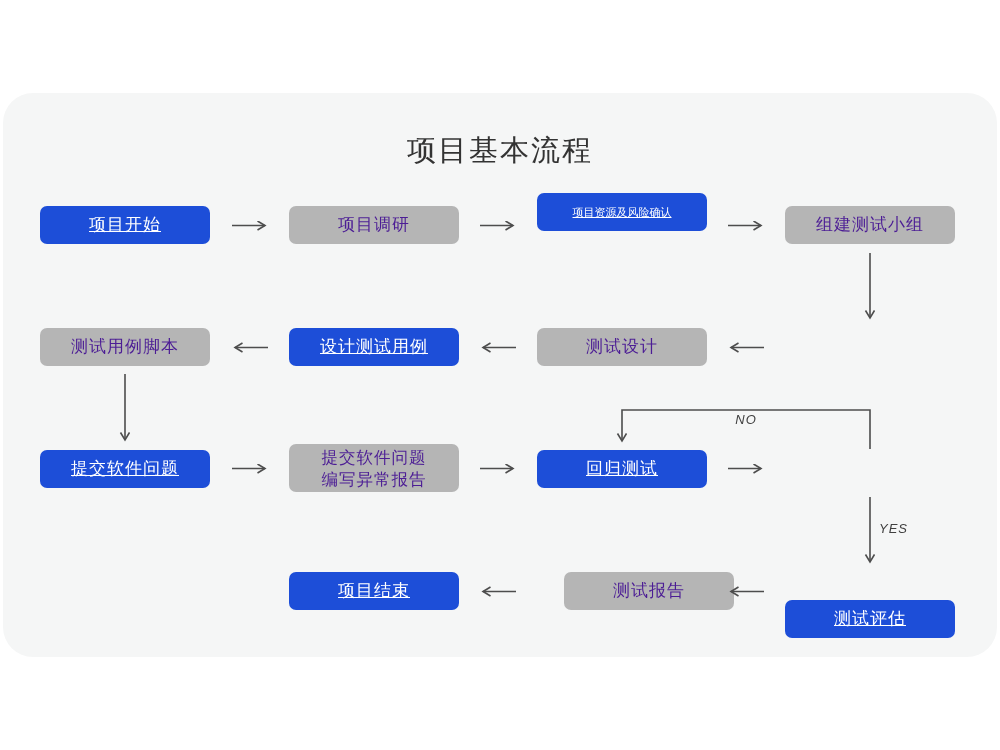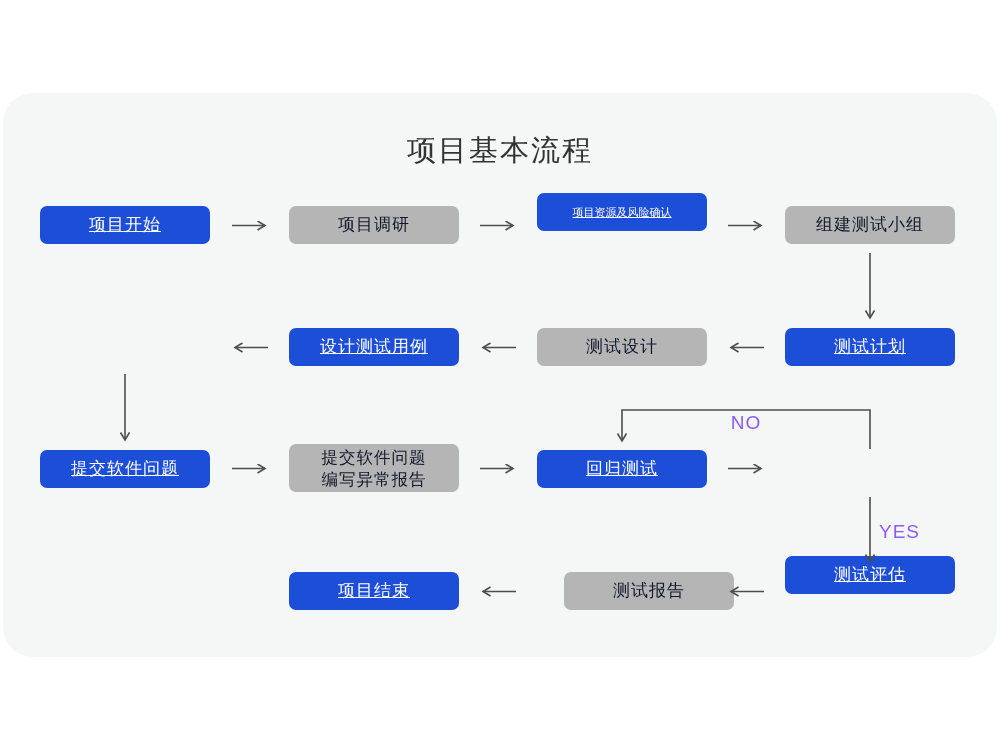--- a/index.html
+++ b/index.html
@@ -7,32 +7,32 @@
        font-family:"Liberation Sans","DejaVu Sans",sans-serif;}
   #stage{position:absolute;left:0;top:0;width:1000px;height:750px;}
   .card{position:absolute;left:3px;top:93px;width:994px;height:564px;
         background:#f5f6f6;border-radius:30px;}
   .title{position:absolute;left:0;top:131px;width:1000px;text-align:center;
          font-size:29px;font-weight:500;color:#333333;letter-spacing:2px;}
   .node{position:absolute;width:170px;height:38px;border-radius:7px;
         display:flex;flex-direction:column;align-items:center;justify-content:center;
         font-size:17px;letter-spacing:1px;line-height:22px;box-sizing:border-box;}
   .purple{background:#1d4ed8;color:#ffffff;text-decoration:underline;}
-  .gray{background:#b5b5b5;color:#0f172a;}
+  .gray{background:#b5b5b5;color:#4c1d95;}
   .r1c1{left:40px;top:206px}.r1c2{left:289px;top:206px}
   .r1c3{left:537px;top:193px;letter-spacing:0;font-size:11px}
   .r1c4{left:785px;top:206px}
   .r2c1{left:40px;top:328px}.r2c2{left:289px;top:328px}
   .r2c3{left:537px;top:328px}.r2c4{left:785px;top:328px}
   .r3c1{left:40px;top:450px}
   .r3c2{left:289px;top:444px;height:48px;font-size:16.5px;line-height:22px}
   .r3c3{left:537px;top:450px}.r3c4{left:785px;top:450px}
-  .r4c2{left:289px;top:572px}.r4c3{left:564px;top:572px}.r4c4{left:785px;top:556px}
+  .r4c2{left:289px;top:572px}.r4c3{left:564px;top:572px}.r4c4{left:785px;top:600px}
   svg.arrows{position:absolute;left:0;top:0;pointer-events:none;}
-  .edge-label{position:absolute;color:#8b5cf6;font-size:19px;letter-spacing:1px;}
+  .edge-label{position:absolute;color:#404040;font-size:13px;letter-spacing:1px;font-style:italic;}
   .no-label{left:690px;top:412px;width:112px;text-align:center;}
   .yes-label{left:879px;top:521px;}
 </style>
 </head>
 <body>
 
 <div id="stage">
 
   <div class="card"></div>
 
@@ -44,28 +44,28 @@
   <div class="node gray r1c2">
     <span>项目调研</span>
   </div>
   <div class="node purple r1c3">
     <span>项目资源及风险确认</span>
   </div>
   <div class="node gray r1c4">
     <span>组建测试小组</span>
   </div>
 
-  <div class="node purple r2c4">
-    <span>测试计划</span>
-  </div>
   <div class="node gray r2c3">
     <span>测试设计</span>
   </div>
   <div class="node purple r2c2">
     <span>设计测试用例</span>
+  </div>
+  <div class="node gray r2c1">
+    <span>测试用例脚本</span>
   </div>
 
   <div class="node purple r3c1">
     <span>提交软件问题</span>
   </div>
   <div class="node purple r3c3">
     <span>回归测试</span>
   </div>
   <div class="node gray r3c2">
     <span>提交软件问题</span>

